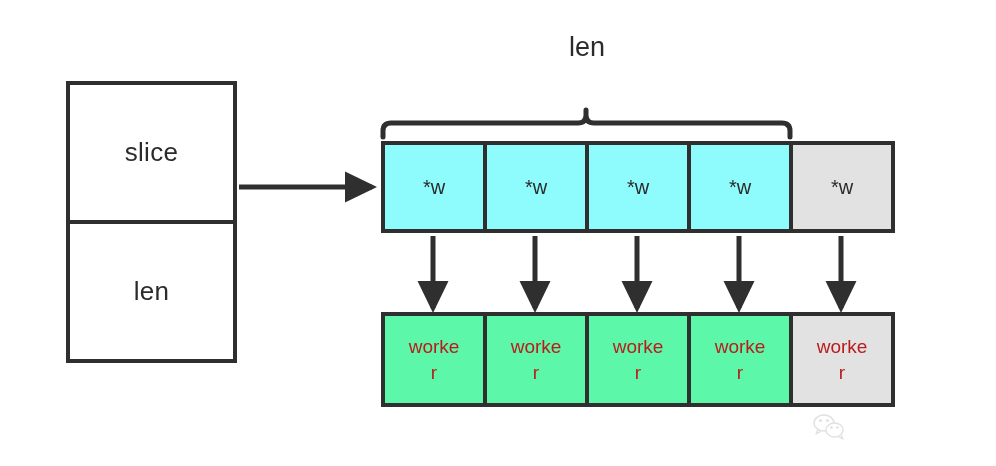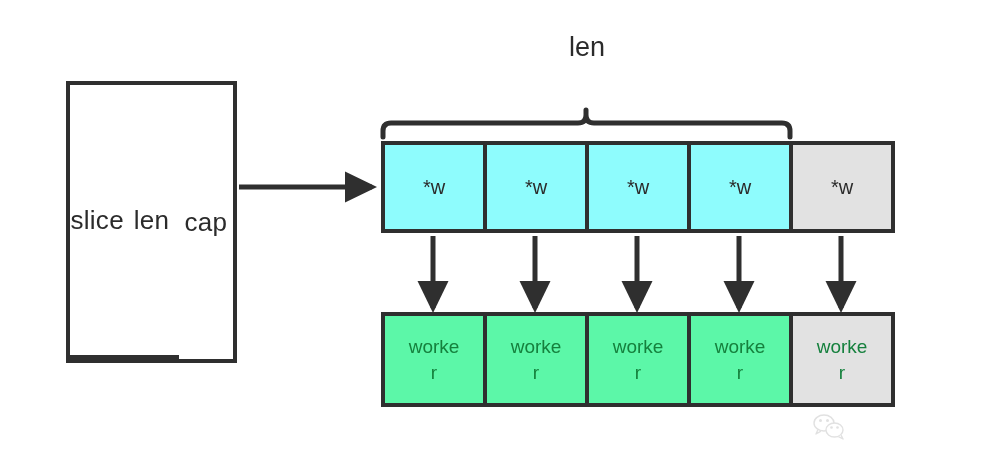--- a/index.html
+++ b/index.html
@@ -22,20 +22,21 @@
   
   #slice-struct {
     position: absolute;
     left: 66px;
     top: 81px;
     width: 171px;
     height: 282px;
     border: 4px solid #2f2f2f;
     box-sizing: border-box;
     display: flex;
+    flex-direction: column;
   }
   .struct-row {
     flex: 1 1 0;
     display: flex;
     align-items: center;
     justify-content: center;
     box-sizing: border-box;
     border-bottom: 4px solid #2f2f2f;
     color: #2b2b2b;
     font-size: 26px;
@@ -82,21 +83,21 @@
   .worker-cell {
     flex: 1 1 0;
     display: flex;
     align-items: center;
     justify-content: center;
     text-align: center;
     box-sizing: border-box;
     border-right: 4px solid #2f2f2f;
     font-size: 19px;
     line-height: 1.35;
-    color: #15803d;
+    color: #b91c1c;
     word-break: break-all;
     padding: 0 22px;
   }
   .worker-cell:last-child { border-right: none; }
   .worker-cell.active { background: #5cf7a8; }
   .worker-cell.inactive { background: #e2e2e2; }
 
   
   #len-label {
     position: absolute;
@@ -140,23 +141,20 @@
 <div id="canvas">
 
   <div id="len-label">len</div>
 
   <div id="slice-struct">
     <div class="struct-row">
       <span>slice</span>
     </div>
     <div class="struct-row">
       <span>len</span>
-    </div>
-    <div class="struct-row">
-      <span>cap</span>
     </div>
   </div>
 
   <div id="array-row">
     <div class="array-cell active">
       <span>*w</span>
     </div>
     <div class="array-cell active">
       <span>*w</span>
     </div>

